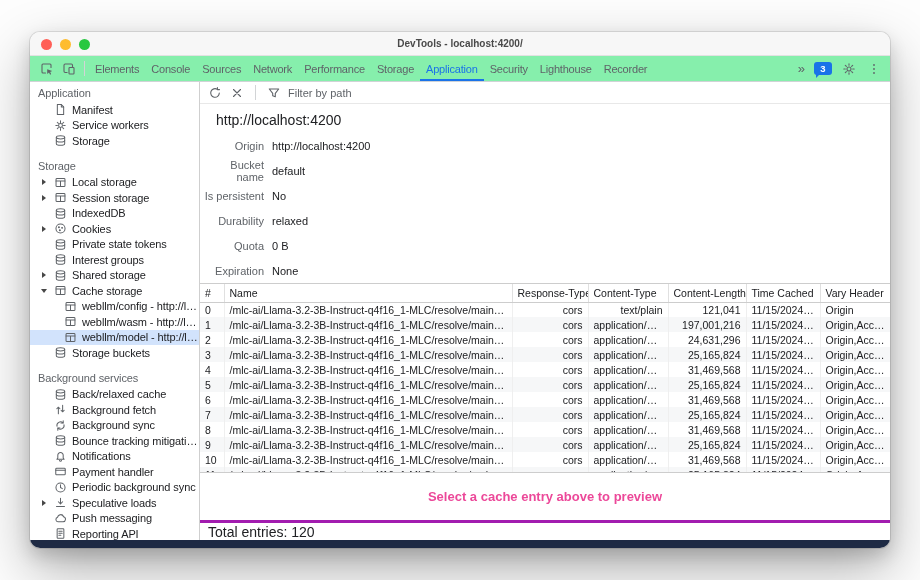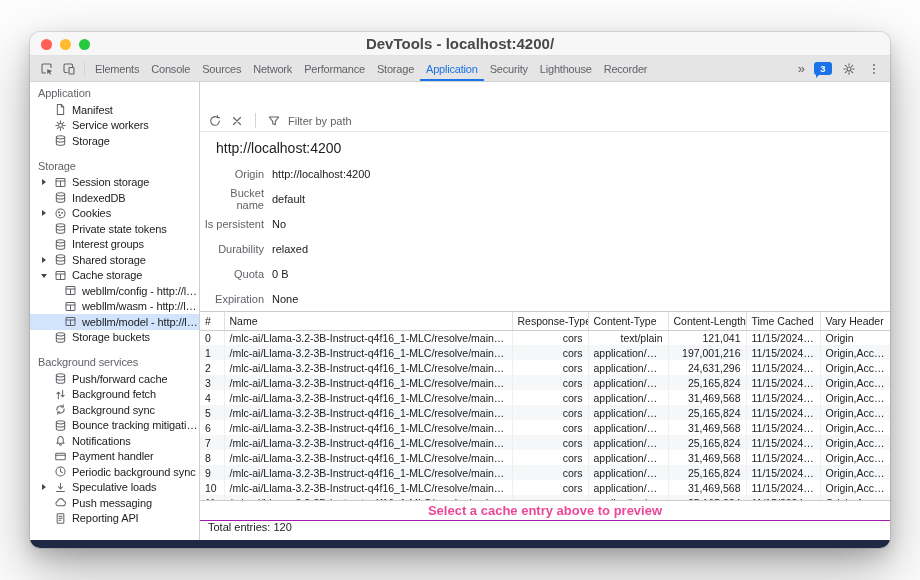--- a/index.html
+++ b/index.html
@@ -9,24 +9,24 @@
 
   
   .window { position:absolute; left:30px; top:32px; width:860px; height:516px;
     background:#fff; border-radius:10px; overflow:hidden; display:flex; flex-direction:column;
     box-shadow:0 0 0 1px rgba(0,0,0,.10), 0 22px 55px rgba(0,0,0,.30), 0 8px 18px rgba(0,0,0,.16); }
 
   .titlebar { flex:0 0 24px; background:#f7f7f7; border-bottom:1px solid #e2e2e2; position:relative; }
   .traffic { position:absolute; left:11px; top:6.5px; display:flex; gap:8px; }
   .dot { width:11px; height:11px; border-radius:50%; }
   .dot.red{background:#ff5f57}.dot.yellow{background:#febc2e}.dot.green{background:#28c840}
-  .title { text-align:center; line-height:23px; font-size:15px; font-weight:bold; color:#494949; }
+  .title { text-align:center; line-height:23px; font-size:10px; font-weight:bold; color:#494949; }
 
   
-  .tabbar { flex:0 0 26px; background:#e5e5e5; border-bottom:1px solid #d0d3d6;
+  .tabbar { flex:0 0 26px; background:#86efac; border-bottom:1px solid #d0d3d6;
     display:flex; align-items:center; padding:0 4px 0 6px; overflow:hidden; }
   .tbicon { width:16px; height:16px; display:inline-flex; align-items:center; justify-content:center; flex:0 0 auto; }
   .tbicon svg { width:14px; height:14px; display:block; }
   .tabbar > .tbicon { margin:0 3px; }
   .vdiv { width:1px; height:15px; background:#d2d4d6; margin:0 4px; flex:0 0 auto; }
   .tabs { display:flex; height:100%; align-items:stretch; overflow:hidden; }
   .tab { display:flex; align-items:center; padding:0 6px; font-size:11px; letter-spacing:-.2px;
     color:#5f6368; white-space:nowrap; flex:0 0 auto; }
   .tab.active { color:#1a73e8; box-shadow:inset 0 -2px 0 #1a73e8; }
   .tab .icon { margin-left:4px; }
@@ -50,21 +50,21 @@
   .tree-item .icon { width:13px; height:13px; flex:0 0 auto; margin-right:5px; display:inline-flex; }
   .icon svg { width:13px; height:13px; display:block; }
   .tree-item .lbl { overflow:hidden; text-overflow:ellipsis;text-align:center; }
   .tree-item.child { padding-left:34px; }
   .tree-item.selected { background:#d2e3fc; }
   .tw { position:absolute; width:0; height:0; }
   .tw.col { left:12px; top:4.5px; border-left:4px solid #474747; border-top:3px solid transparent; border-bottom:3px solid transparent; }
   .tw.exp { left:11px; top:6px; border-top:4px solid #474747; border-left:3px solid transparent; border-right:3px solid transparent; }
 
   
-  .main { flex:1; display:flex; flex-direction:column; min-width:0;margin-top:28px; }
+  .main { flex:1; display:flex; flex-direction:column; min-width:0; }
   .toolbar { flex:0 0 22px; display:flex; align-items:center; gap:6px; padding:0 7px; border-bottom:1px solid #e8e8e8; }
   .filter-input { border:none; outline:none; background:transparent; font-family:"Liberation Sans",sans-serif;
     font-size:11px; color:#202124; width:220px; }
   .filter-input::placeholder { color:#5f6368; opacity:1; }
   .cache-title { font-size:14px; color:#202124; padding:8px 16px 3px; }
   .meta { padding-top:2px; }
   .meta-row { height:25px; display:flex; align-items:center; font-size:11px; }
   .meta-label { width:64px; flex:0 0 auto; text-align:right; color:#5f6368; }
   .meta-value { margin-left:8px; color:#202124; white-space:nowrap; }
 
@@ -75,22 +75,22 @@
     border-right:1px solid #e0e0e0; border-bottom:1px solid #cdcdcd; white-space:nowrap; overflow:hidden; }
   th:last-child { border-right:none; }
   td { height:15px; padding:0 5px; color:#202124; border-right:1px solid #efefef;
     white-space:nowrap; overflow:hidden; text-overflow:ellipsis; }
   td:last-child { border-right:none; }
   tbody tr:nth-child(even) td { background:#f6f7f8; }
   td.r { text-align:right; }
 
   .preview { flex:1; display:flex; align-items:center; justify-content:center; min-height:0; }
   .preview-msg { color:#ec4899; font-weight:bold; font-size:13px; }
-  .statusbar { flex:0 0 20px; border-top:1px solid #a21caf; display:flex; 
-    padding:0 8px; font-size:11px; color:#202124; }
+  .statusbar { flex:0 0 20px; border-top:3px solid #a21caf; display:flex; align-items:center;
+    padding:0 8px; font-size:14px; color:#202124; }
   .navstrip { flex:0 0 8px; background:#1e2a44; }
 </style>
 </head>
 <body>
 
 <div class="stage">
   <div class="window">
 
     <div class="titlebar">
       <div class="traffic">
@@ -202,20 +202,30 @@
           </div>
           <div class="section-title gap">Storage</div>
           <div class="tree-item">
             <span class="tw col"></span>
             <span class="icon">
               <svg viewBox="0 0 14 14" fill="none" stroke="#5f6368" stroke-width="1.1" stroke-linecap="round" stroke-linejoin="round">
                 <rect x="2.2" y="2.6" width="9.6" height="8.8" rx="1"></rect>
                 <path d="M2.2 5.4h9.6M7 5.4v6"></path>
               </svg>
             </span>
+            <span class="lbl">Local storage</span>
+          </div>
+          <div class="tree-item">
+            <span class="tw col"></span>
+            <span class="icon">
+              <svg viewBox="0 0 14 14" fill="none" stroke="#5f6368" stroke-width="1.1" stroke-linecap="round" stroke-linejoin="round">
+                <rect x="2.2" y="2.6" width="9.6" height="8.8" rx="1"></rect>
+                <path d="M2.2 5.4h9.6M7 5.4v6"></path>
+              </svg>
+            </span>
             <span class="lbl">Session storage</span>
           </div>
           <div class="tree-item">
             <span class="icon">
               <svg viewBox="0 0 14 14" fill="none" stroke="#5f6368" stroke-width="1.1" stroke-linecap="round" stroke-linejoin="round">
                 <ellipse cx="7" cy="3.6" rx="4.5" ry="1.7"></ellipse>
                 <path d="M2.5 3.6v6.8c0 .95 2 1.7 4.5 1.7s4.5-.75 4.5-1.7V3.6"></path>
                 <path d="M2.5 7c0 .95 2 1.7 4.5 1.7s4.5-.75 4.5-1.7"></path>
               </svg>
             </span>
@@ -313,21 +323,21 @@
           </div>
           <div class="section-title gap">Background services</div>
           <div class="tree-item">
             <span class="icon">
               <svg viewBox="0 0 14 14" fill="none" stroke="#5f6368" stroke-width="1.1" stroke-linecap="round" stroke-linejoin="round">
                 <ellipse cx="7" cy="3.6" rx="4.5" ry="1.7"></ellipse>
                 <path d="M2.5 3.6v6.8c0 .95 2 1.7 4.5 1.7s4.5-.75 4.5-1.7V3.6"></path>
                 <path d="M2.5 7c0 .95 2 1.7 4.5 1.7s4.5-.75 4.5-1.7"></path>
               </svg>
             </span>
-            <span class="lbl">Push/forward cache</span>
+            <span class="lbl">Back/relaxed cache</span>
           </div>
           <div class="tree-item">
             <span class="icon">
               <svg viewBox="0 0 14 14" fill="none" stroke="#5f6368" stroke-width="1.1" stroke-linecap="round" stroke-linejoin="round">
                 <path d="M4.7 11.5v-7M4.7 4.5 3 6.2M4.7 4.5l1.7 1.7M9.3 2.5v7M9.3 9.5 7.6 7.8M9.3 9.5 11 7.8"></path>
               </svg>
             </span>
             <span class="lbl">Background fetch</span>
           </div>
           <div class="tree-item">

